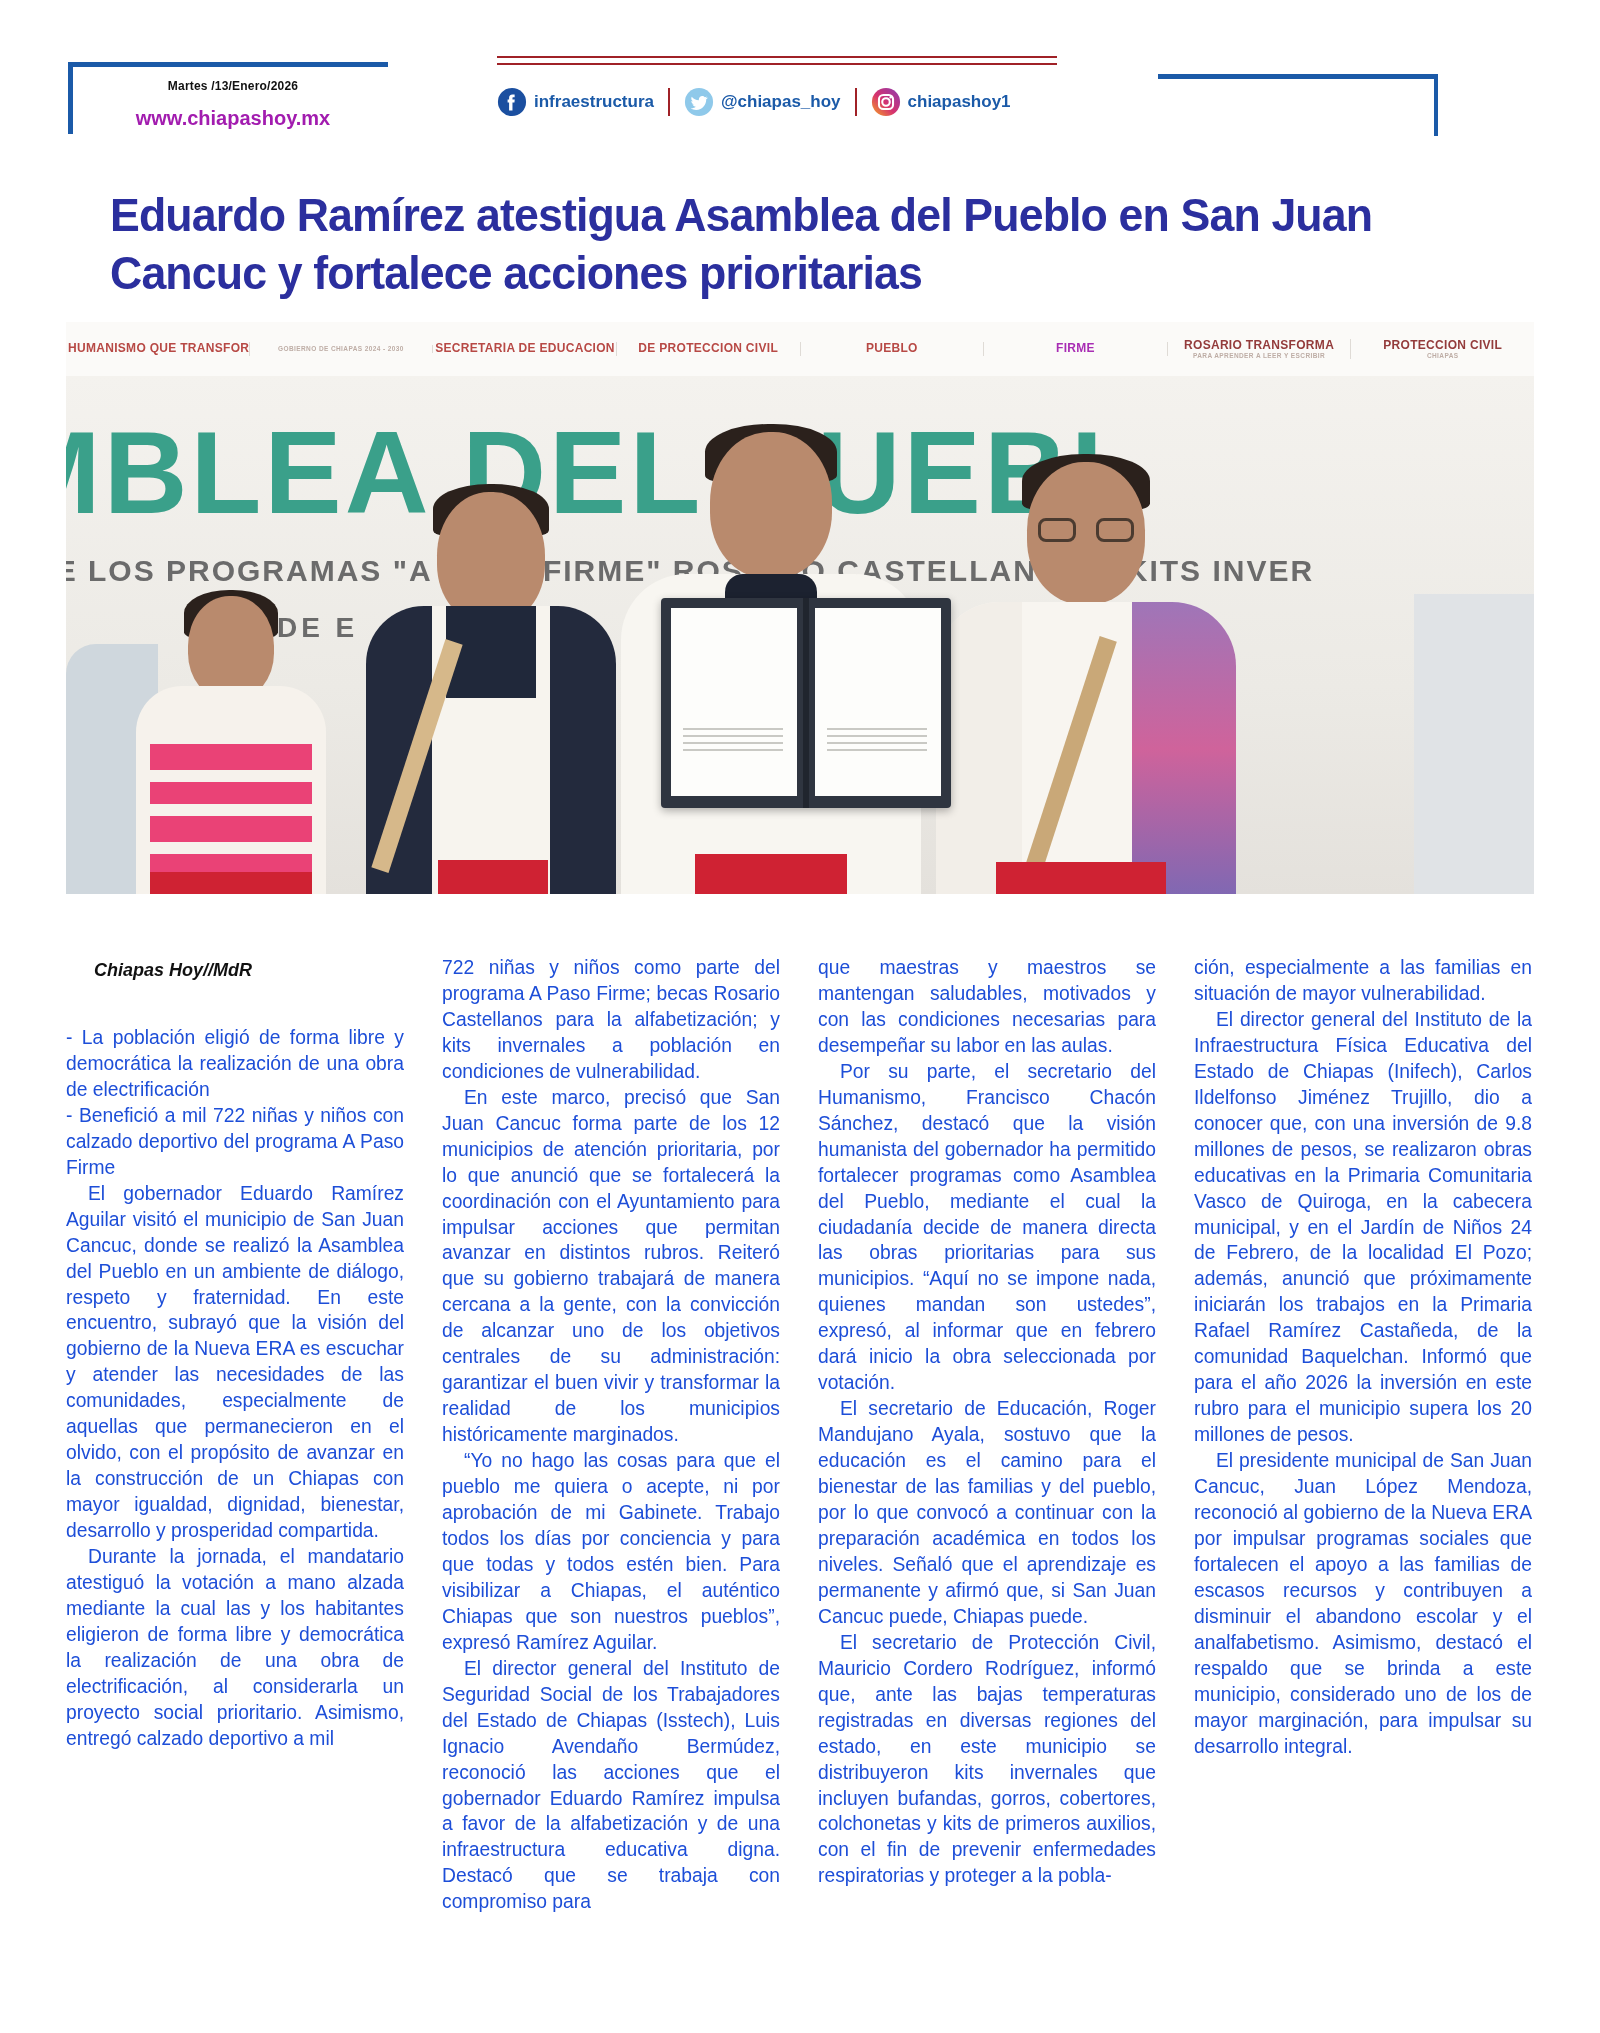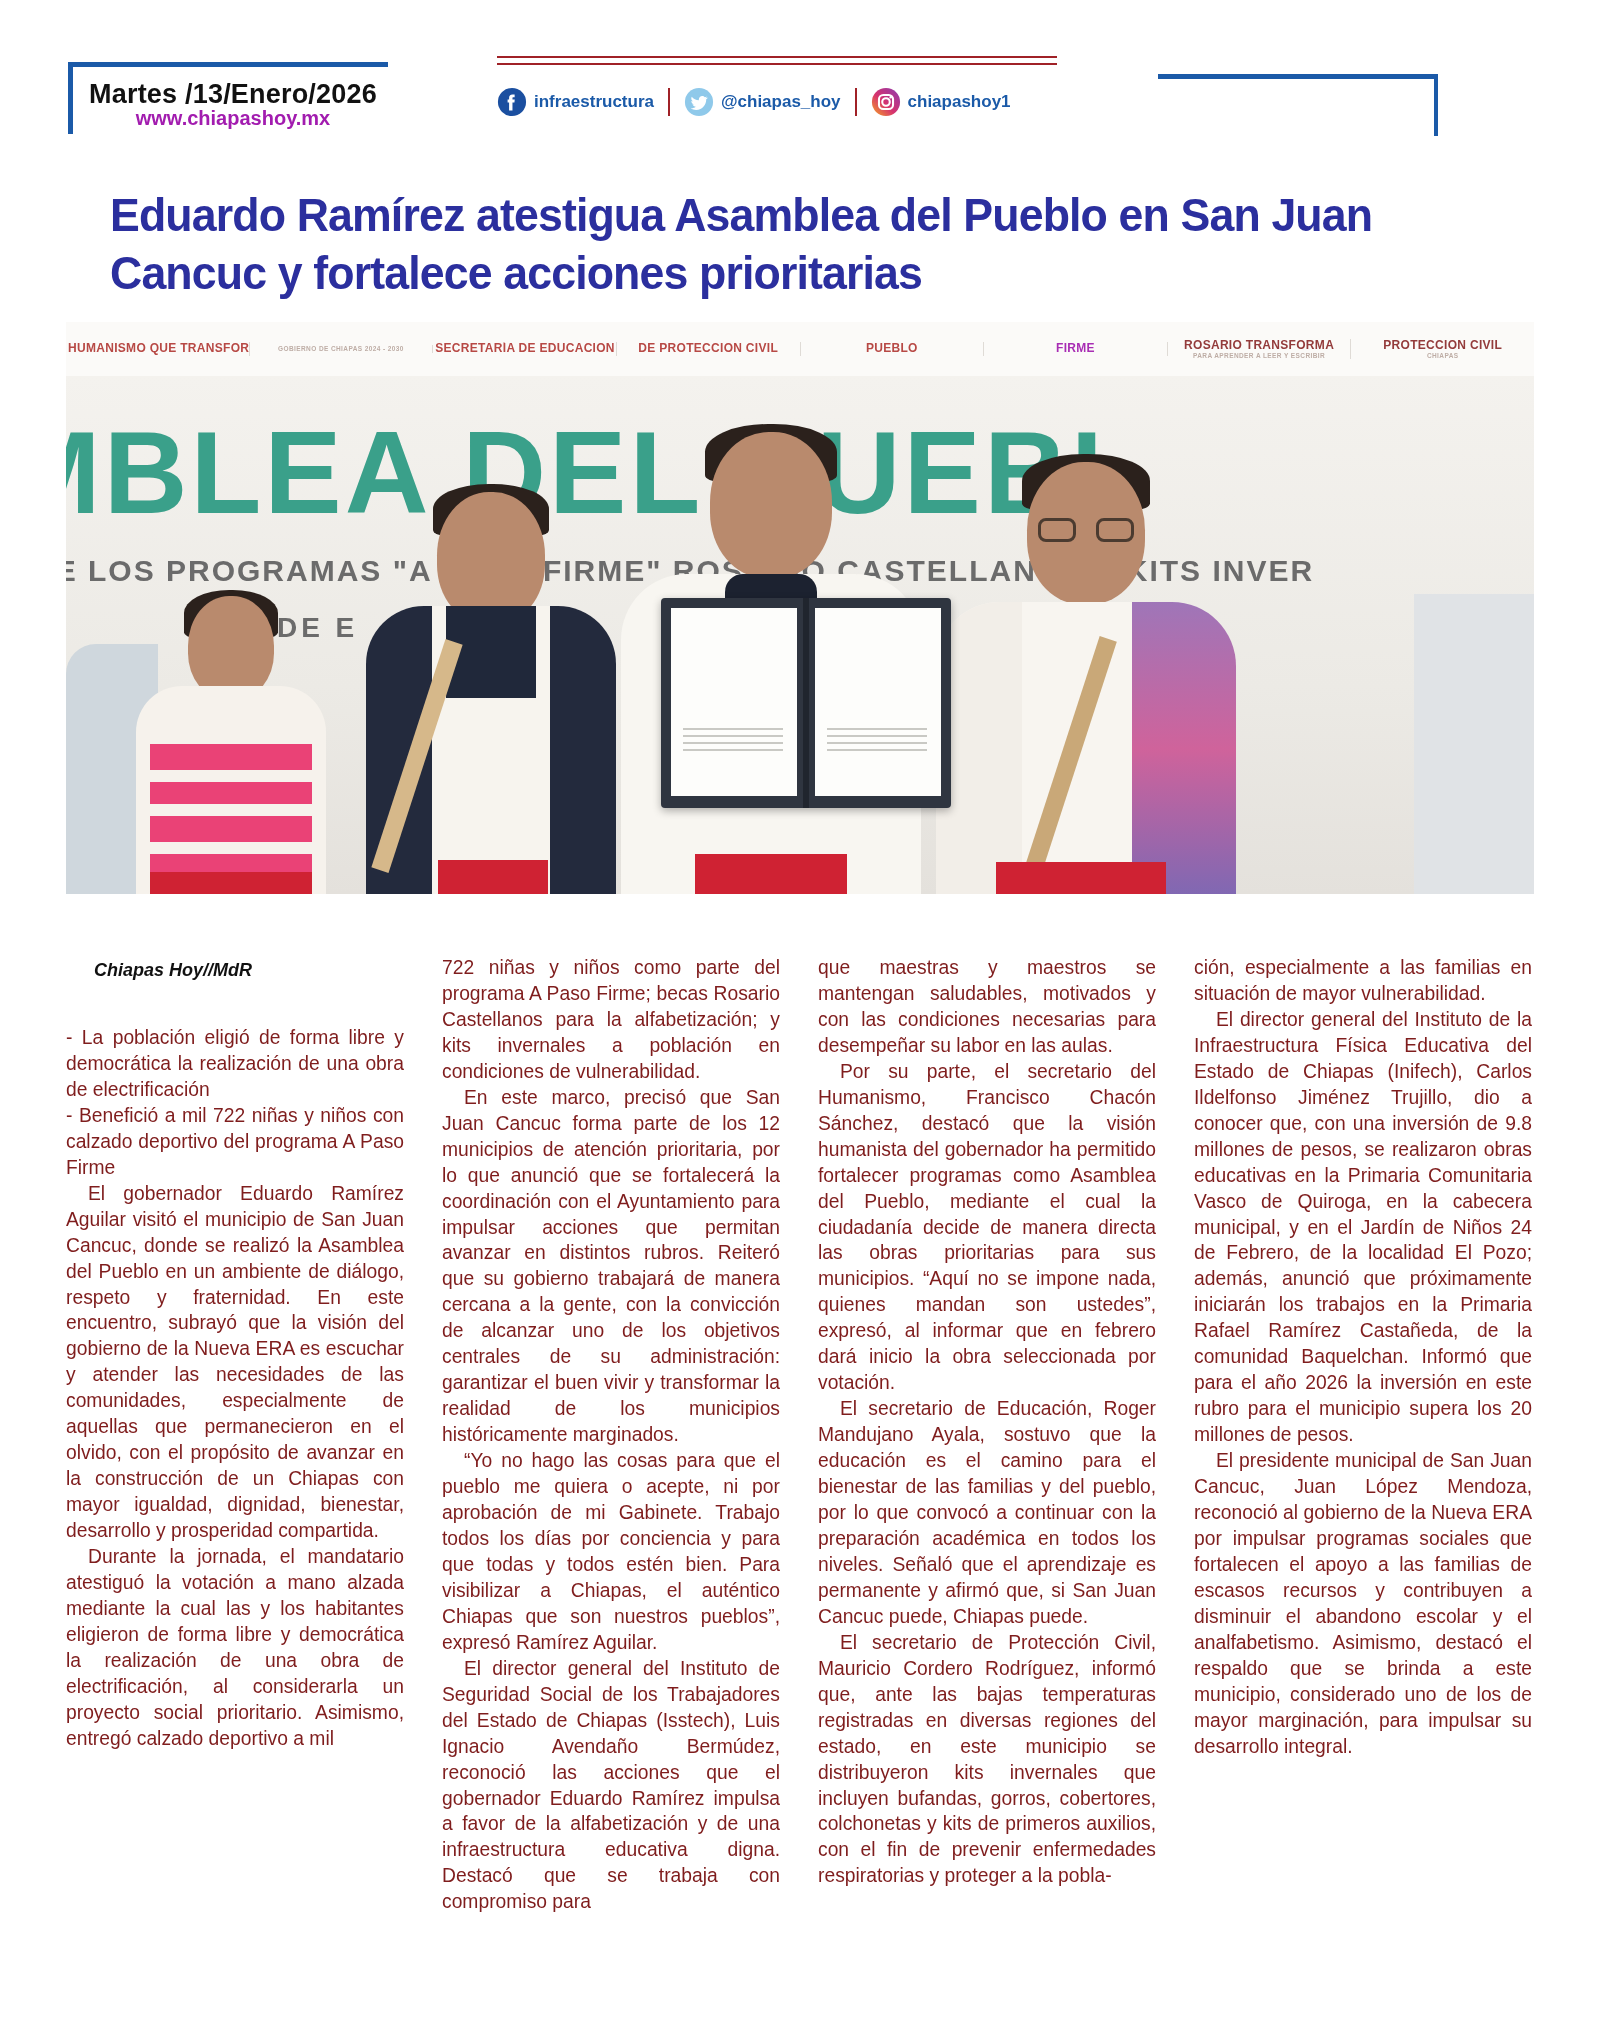--- a/index.html
+++ b/index.html
@@ -41,21 +41,21 @@
     border-top: 5px solid #1b5aa8;
     box-sizing: border-box;
   }
   .date-line {
     position: absolute;
     left: 0; top: 12px;
     width: 320px;
     text-align: center;
     font-family: "Liberation Sans", sans-serif;
     font-weight: bold;
-    font-size: 27px;
+    font-size: 12px;
     letter-spacing: 0.2px;
     color: #111;
   }
   .site-line {
     position: absolute;
     left: 0; top: 40px;
     width: 320px;
     text-align: center;
     font-family: "Liberation Sans", sans-serif;
     font-weight: bold;
@@ -336,21 +336,21 @@
     height: 1070px;
   }
   .col {
     position: absolute;
     top: 0;
     width: 338px;
     font-family: "Liberation Sans", sans-serif;
     font-size: 19.3px;
     line-height: 1.345;
     text-align: justify;
-    color: #7f1d1d;
+    color: #1d4ed8;
     hyphens: none;
   }
   #col-1 { left: 0px;    padding-top: 70px; }
   #col-2 { left: 376px;  }
   #col-3 { left: 752px;  }
   #col-4 { left: 1128px; }
 
   .col p { margin: 0; text-indent: 22px; }
   .col p.noindent { text-indent: 0; }
 </style>

